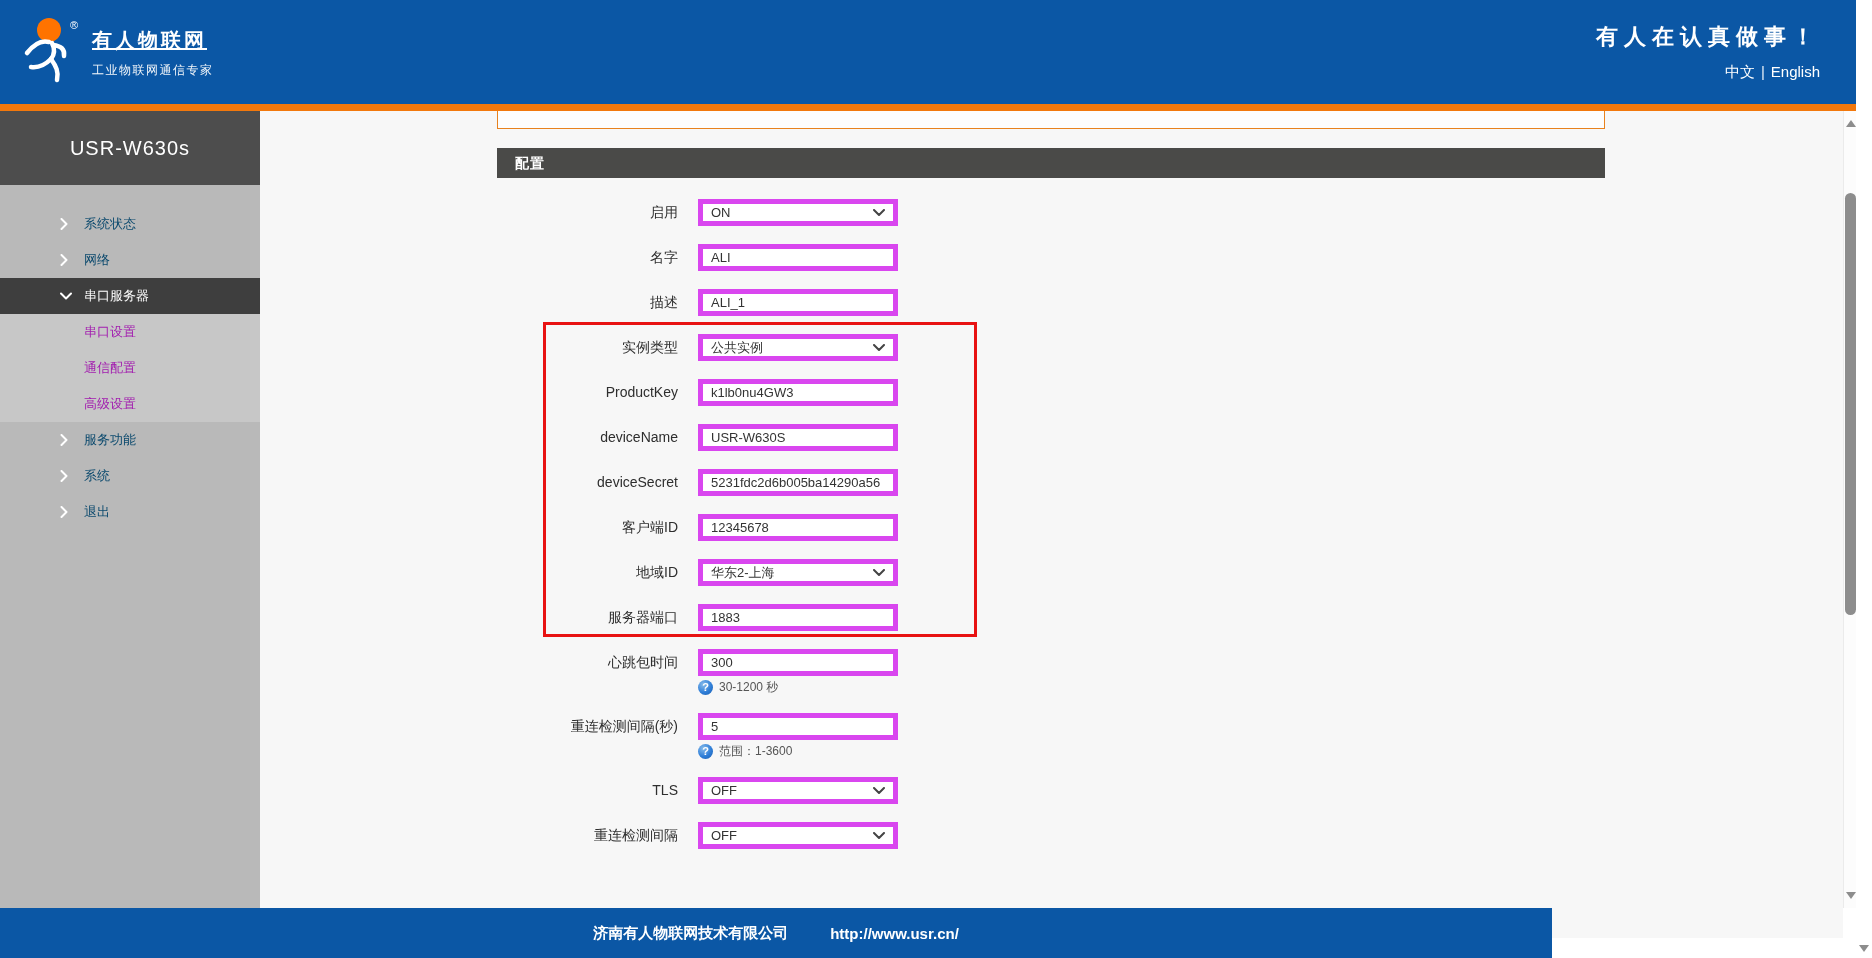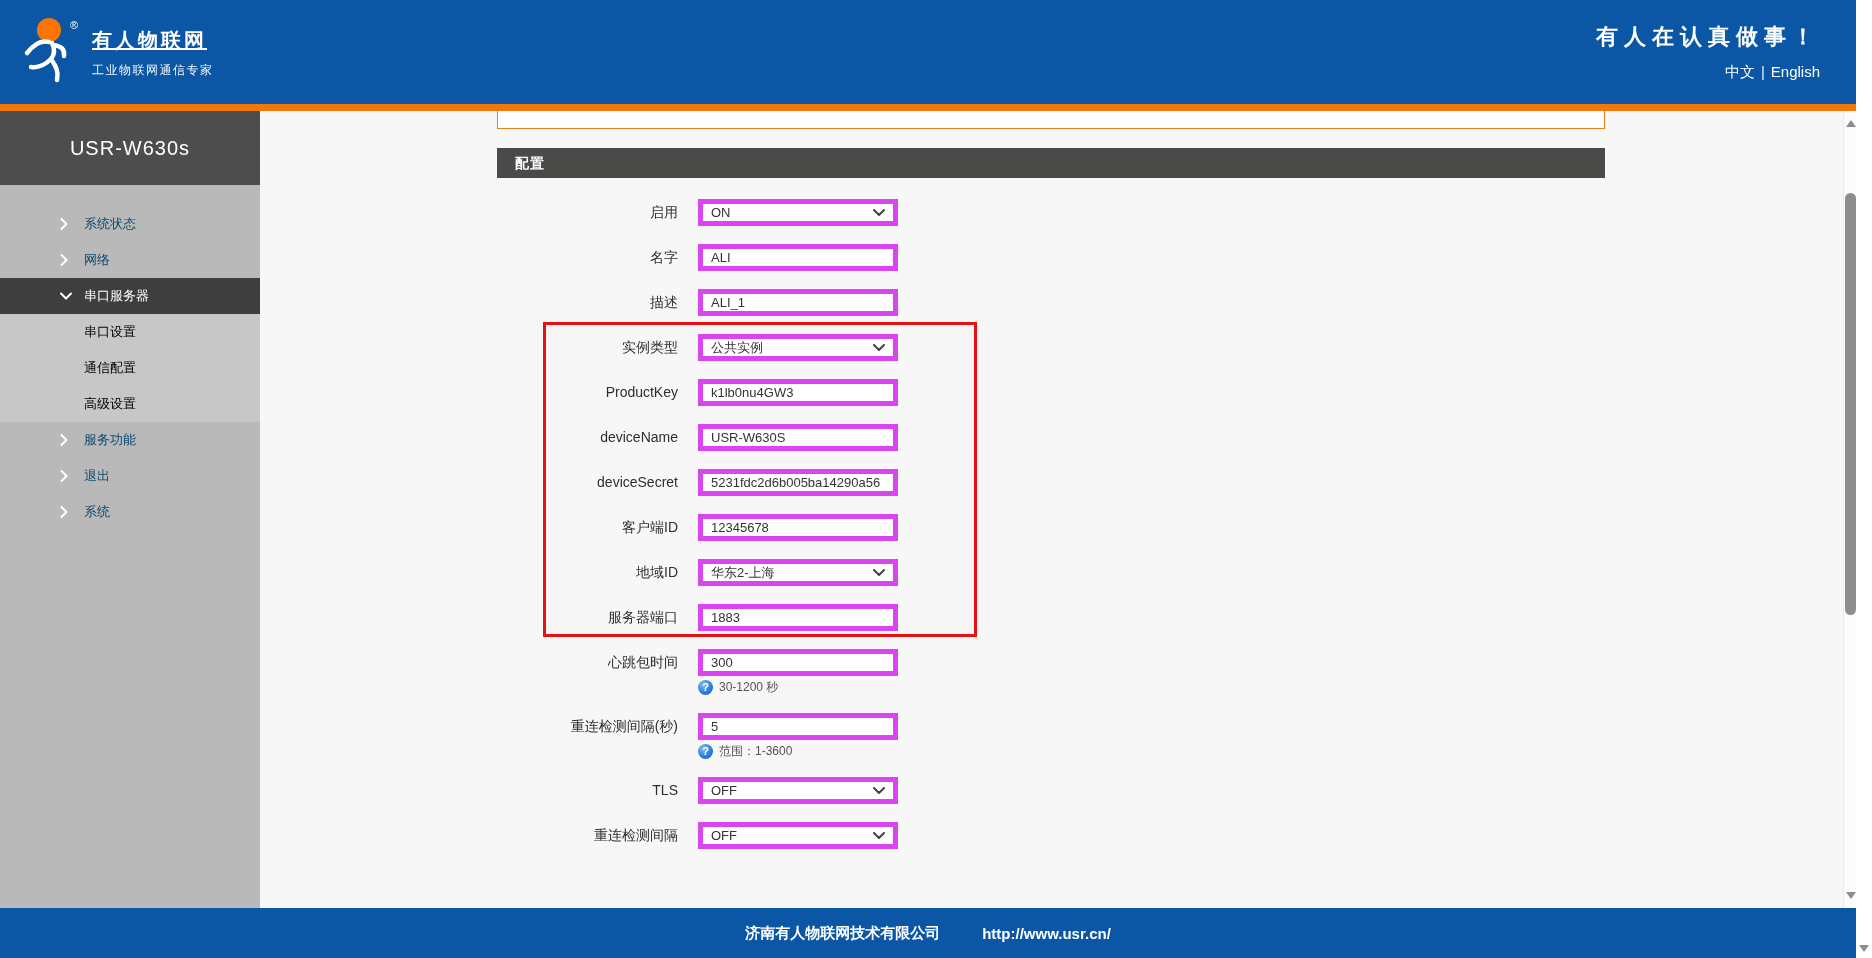--- a/index.html
+++ b/index.html
@@ -23,21 +23,21 @@
   
   .sidebar { position:absolute; left:0; top:111px; width:260px; height:797px; background:#b9b9b9; }
   .device-title { height:74px; background:#4d4d4d; color:#fff; display:flex;
                   align-items:center; justify-content:center; font-size:20px; letter-spacing:1px; }
   .menu { padding-top:21px; }
   .menu-item { position:relative; height:36px; line-height:36px; padding-left:84px;
                font-size:13px; color:#0c4a6e; cursor:pointer; }
   .menu-item .mchev { position:absolute; left:60px; top:12px; }
   .menu-item.expanded .mchev { top:14px; }
   .menu-item.selected { background:#3e3e3e; color:#fff; }
-  .menu-item.sub { background:#c7c7c7; color:#000000; }
+  .menu-item.sub { background:#c7c7c7; color:#a21caf; }
 
   
   .content { position:absolute; left:260px; top:111px; width:1583px; height:827px; background:#f7f7f7; }
   .prev-box { position:absolute; left:237px; top:0; width:1108px; height:18px; background:#fdfdfd;
               border-left:1px solid #e8821e; border-right:1px solid #e8821e; border-bottom:1px solid #e8821e; }
   .section-bar { position:absolute; left:237px; top:37px; width:1108px; height:30px; background:#4a4a48;
                  color:#fff; font-size:14px; font-weight:bold; line-height:30px; padding-left:18px;
                  letter-spacing:1px; }
   .form-groups { position:absolute; left:237px; top:88px; width:1108px; }
   .field-group { position:relative; }
@@ -69,21 +69,21 @@
               background:#8d8d8d; border-radius:6px; cursor:pointer; }
   .sb-arrow-down { position:absolute; left:1px; bottom:9px; width:0; height:0;
                    border-left:5px solid transparent; border-right:5px solid transparent;
                    border-top:7px solid #8d8d8d; margin-left:1px; cursor:pointer; }
   .outer-strip { position:absolute; left:1856px; top:0; width:16px; height:958px; background:#ffffff; }
   .outer-arrow-down { position:absolute; left:3px; bottom:6px; width:0; height:0;
                       border-left:5px solid transparent; border-right:5px solid transparent;
                       border-top:7px solid #8d8d8d; cursor:pointer; }
 
   
-  .footer { position:absolute; left:0; top:908px; width:1856px; height:50px; background:#0b57a5;
+  .footer { position:absolute; left:0; top:908px; width:1552px; height:50px; background:#0b57a5;
             display:flex; align-items:center; justify-content:center; gap:42px;
             color:#fff; font-size:15px; font-weight:bold; }
   .footer a { color:#fff; text-decoration:none; cursor:pointer; }
 </style>
 </head>
 <body>
 
 <div class="stage">
 
   <div class="header">
@@ -124,24 +124,24 @@
             <path d="M1 1.5 L6 6.5 L11 1.5" fill="none" stroke="#fff" stroke-width="2" stroke-linecap="round" stroke-linejoin="round"></path>
           </svg><span>串口服务器</span></div>
         <div class="menu-item sub"><span>串口设置</span></div>
         <div class="menu-item sub"><span>通信配置</span></div>
         <div class="menu-item sub"><span>高级设置</span></div>
         <div class="menu-item"><svg class="mchev" viewBox="0 0 8 12" width="8" height="12">
             <path d="M1.5 1 L6.5 6 L1.5 11" fill="none" stroke="#fff" stroke-width="2" stroke-linecap="round" stroke-linejoin="round"></path>
           </svg><span>服务功能</span></div>
         <div class="menu-item"><svg class="mchev" viewBox="0 0 8 12" width="8" height="12">
             <path d="M1.5 1 L6.5 6 L1.5 11" fill="none" stroke="#fff" stroke-width="2" stroke-linecap="round" stroke-linejoin="round"></path>
+          </svg><span>系统</span></div>
+        <div class="menu-item"><svg class="mchev" viewBox="0 0 8 12" width="8" height="12">
+            <path d="M1.5 1 L6.5 6 L1.5 11" fill="none" stroke="#fff" stroke-width="2" stroke-linecap="round" stroke-linejoin="round"></path>
           </svg><span>退出</span></div>
-        <div class="menu-item"><svg class="mchev" viewBox="0 0 8 12" width="8" height="12">
-            <path d="M1.5 1 L6.5 6 L1.5 11" fill="none" stroke="#fff" stroke-width="2" stroke-linecap="round" stroke-linejoin="round"></path>
-          </svg><span>系统</span></div>
       </div>
   </div>
 
   <div class="content">
     <div class="prev-box"></div>
     <div class="section-bar">配置</div>
     <div class="form-groups">
         <div class="field-group">
           <div class="field-row">
     <div class="flabel">启用</div>

